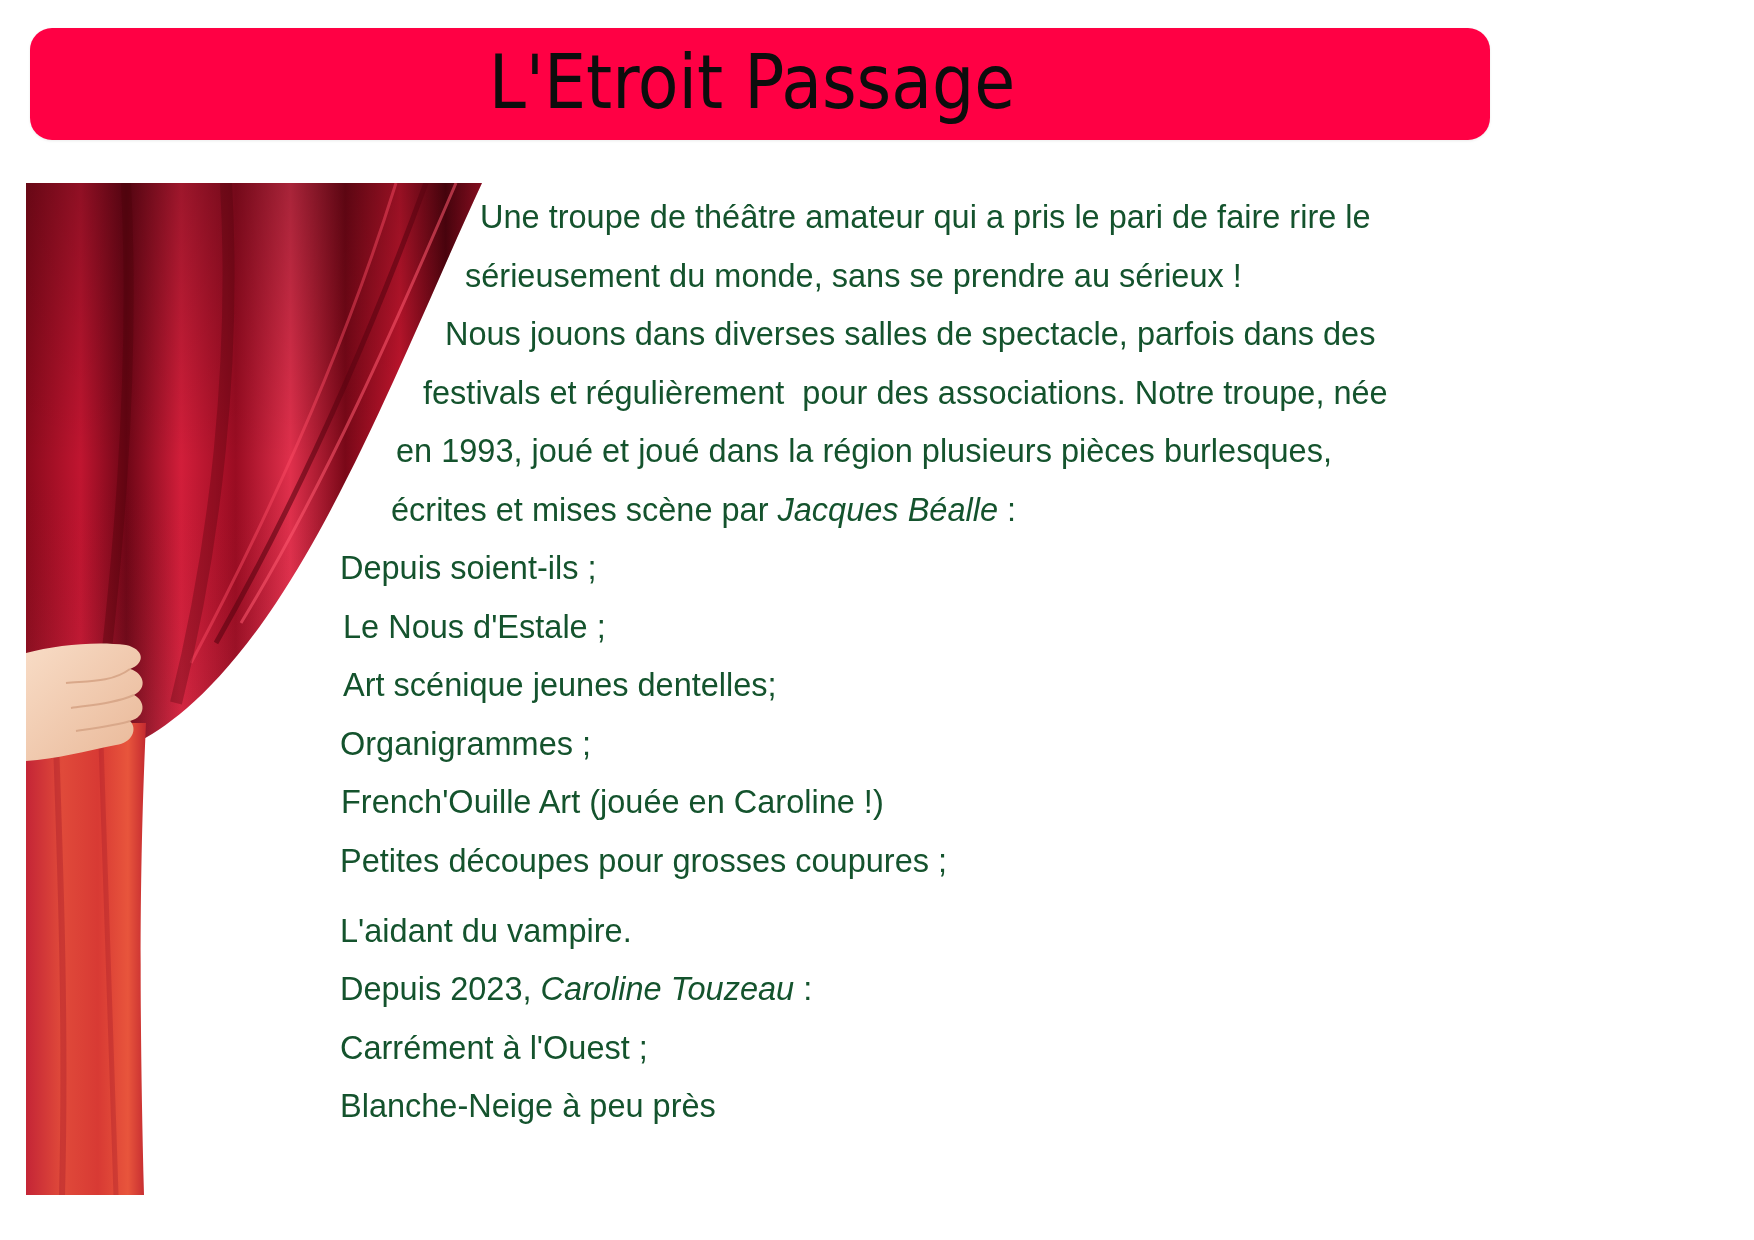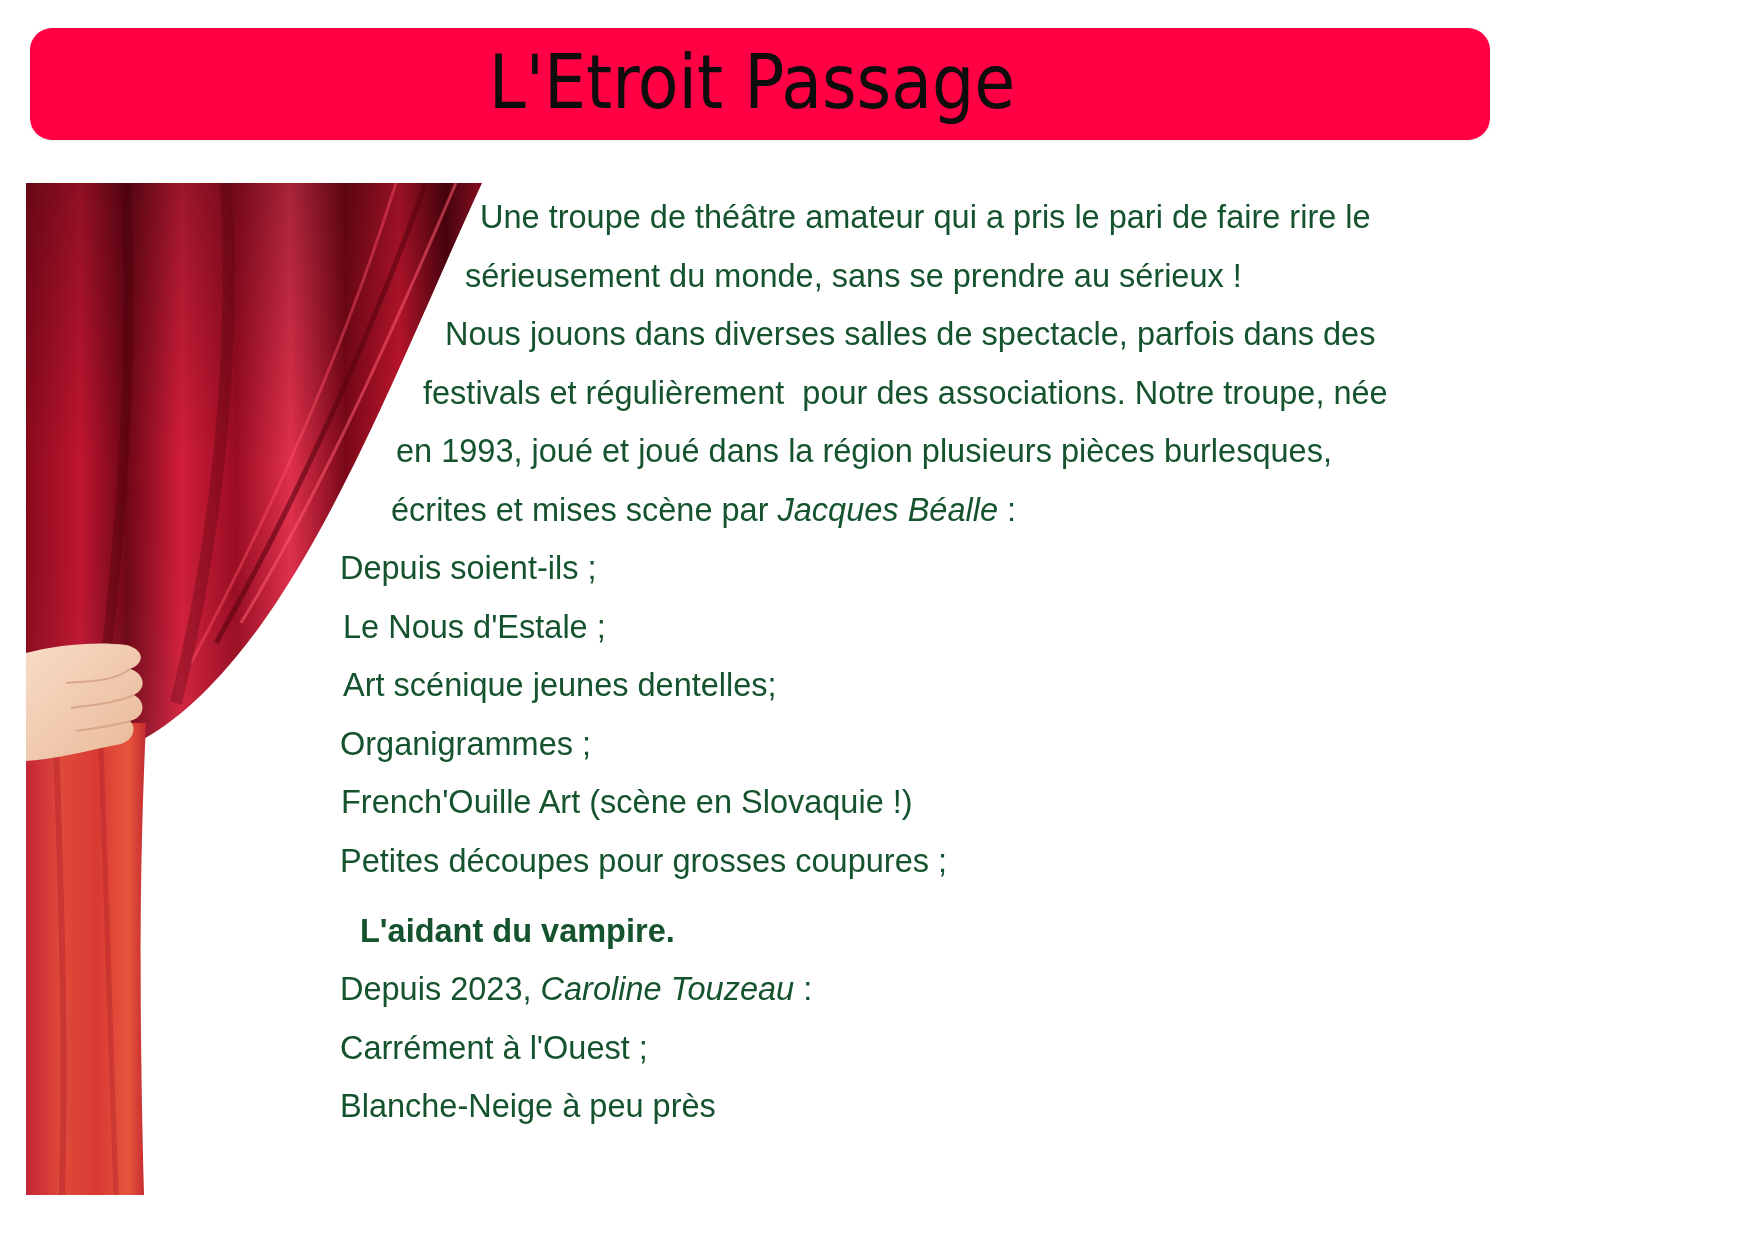--- a/index.html
+++ b/index.html
@@ -95,20 +95,20 @@
 <div class="text-line" style="left:465px; top:260px;">sérieusement du monde, sans se prendre au sérieux !</div>
 <div class="text-line" style="left:445px; top:318px;">Nous jouons dans diverses salles de spectacle, parfois dans des</div>
 <div class="text-line" style="left:423px; top:377px;">festivals et régulièrement  pour des associations. Notre troupe, née</div>
 <div class="text-line" style="left:396px; top:435px;">en 1993, joué et joué dans la région plusieurs pièces burlesques,</div>
 <div class="text-line" style="left:355px; top:494px;margin-left:36px;"><span>écrites et mises scène par </span><em>Jacques Béalle</em><span> :</span></div>
 
 <div class="text-line" style="left:340px; top:552px;">Depuis soient-ils ;</div>
 <div class="text-line" style="left:343px; top:611px;">Le Nous d'Estale ;</div>
 <div class="text-line" style="left:343px; top:669px;">Art scénique jeunes dentelles;</div>
 <div class="text-line" style="left:340px; top:728px;">Organigrammes ;</div>
-<div class="text-line" style="left:341px; top:786px;">French'Ouille Art (scène en Slovaquie !)</div>
+<div class="text-line" style="left:341px; top:786px;">French'Ouille Art (jouée en Caroline !)</div>
 <div class="text-line" style="left:340px; top:845px;">Petites découpes pour grosses coupures ;</div>
-<div class="text-line" style="left:360px; top:915px;font-weight:bold;">L'aidant du vampire.</div>
+<div class="text-line" style="left:340px; top:915px;">L'aidant du vampire.</div>
 
 <div class="text-line" style="left:340px; top:973px;"><span>Depuis 2023, </span><em>Caroline Touzeau</em><span> :</span></div>
 
 <div class="text-line" style="left:340px; top:1032px;">Carrément à l'Ouest ;</div>
 <div class="text-line" style="left:340px; top:1090px;">Blanche-Neige à peu près</div>
 
 </body></html>

